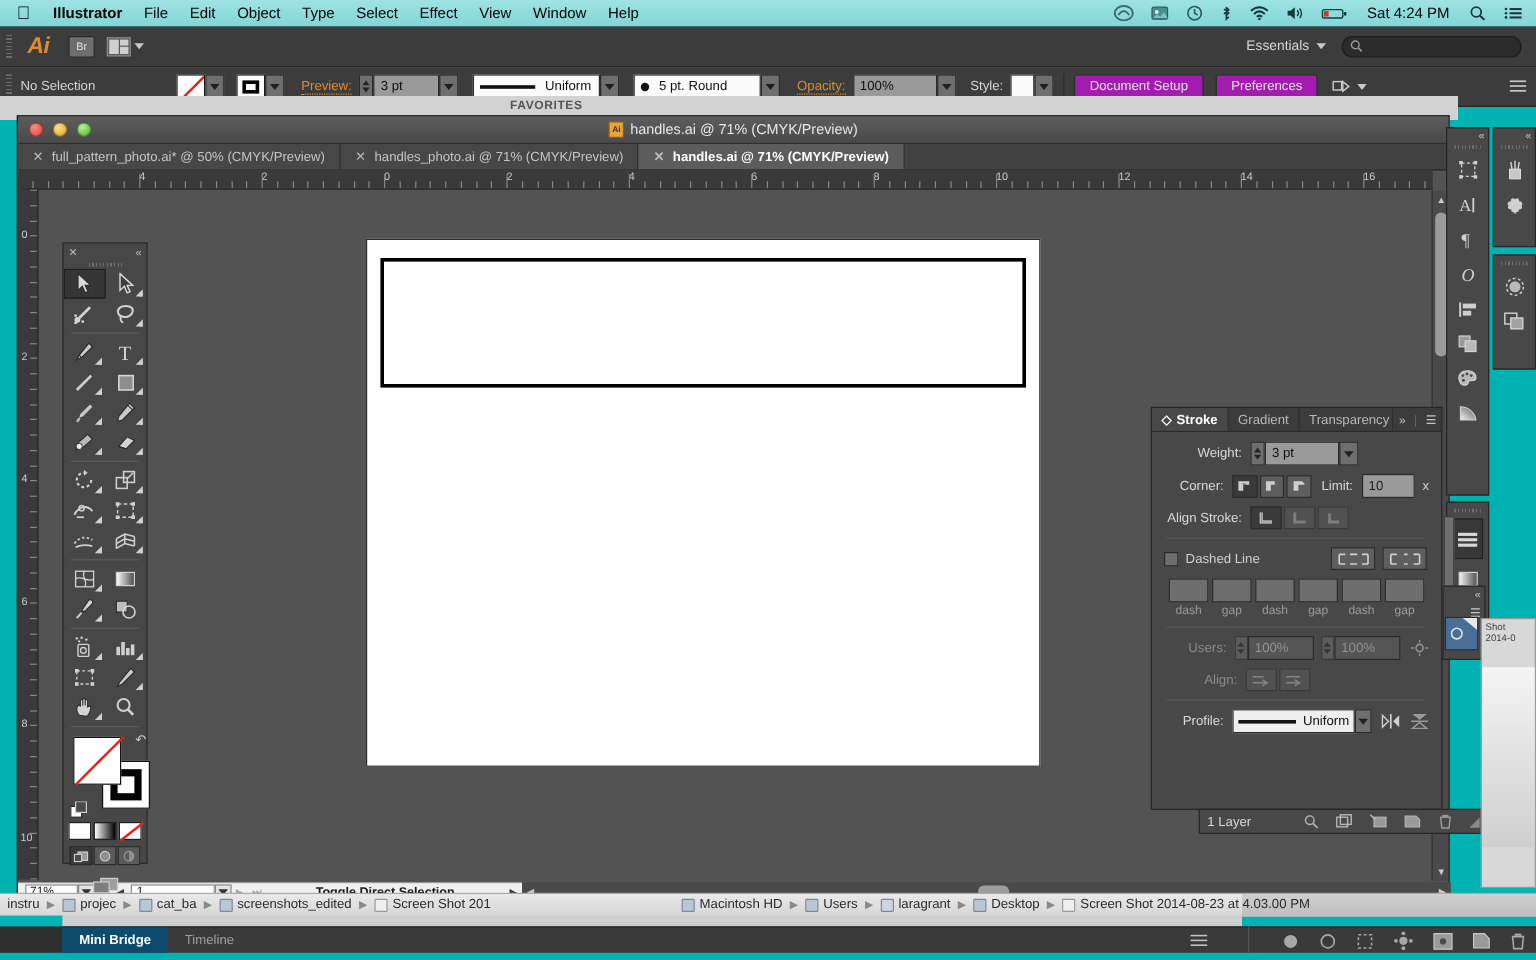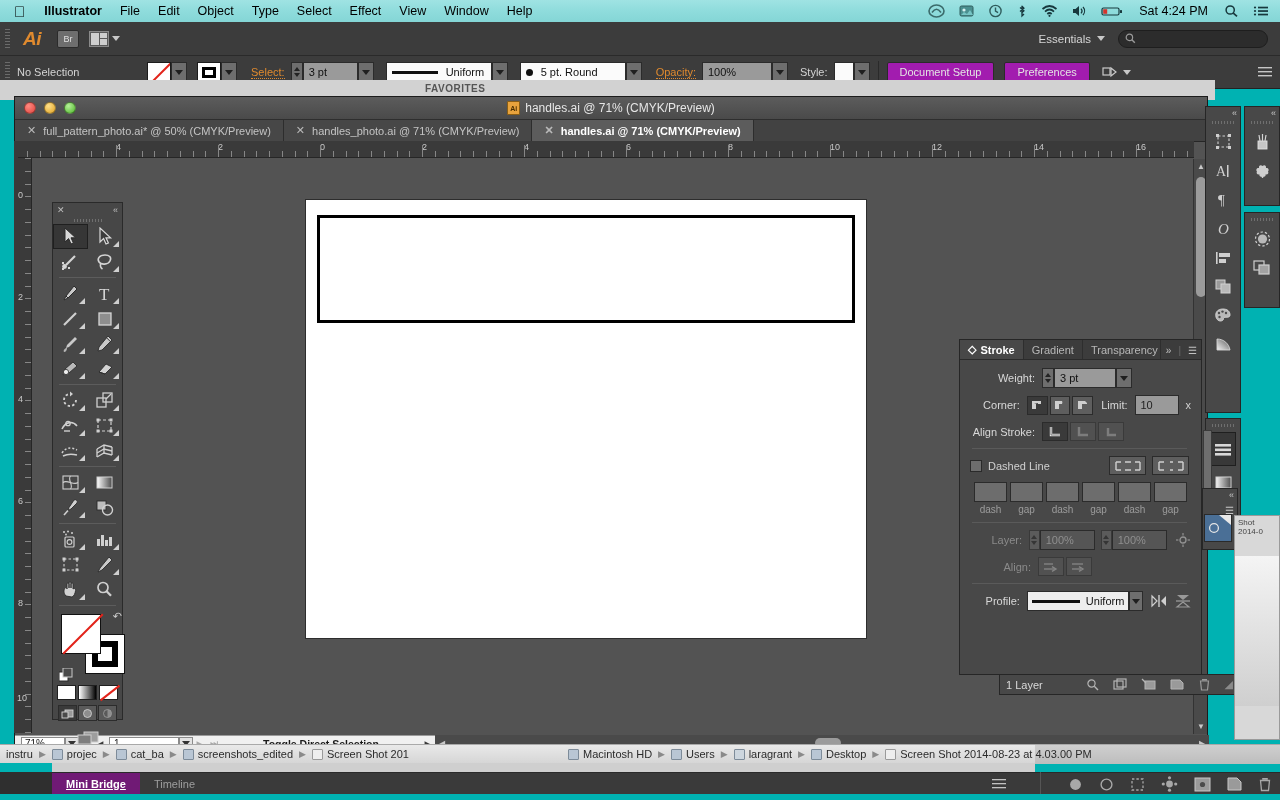--- a/index.html
+++ b/index.html
@@ -242,21 +242,21 @@
   .pb-ico{ width:11px; height:11px; background:#b9c6d4; border:1px solid #7d8b99; border-radius:1px;}
   .pb-ico.doc{ background:#eee; border-color:#9a9a9a;}
   .pb-ico.home{ background:#cdd6de; }
   .pb-gap{ position:absolute; left:1035px; top:0; width:300px; height:19px;
            background:linear-gradient(180deg,#cfcfcf,#bdbdbd);}
 
   
   .bottom-bar{ position:absolute; left:52px; top:772px; width:1228px; height:22px;
                background:#3a3a3a; border-top:1px solid #2a2a2a; display:flex; align-items:stretch;}
   .bb-tab{ display:flex; align-items:center; padding:0 14px; font-size:11px; color:#9e9e9e;}
-  .bb-tab.active{ background:#701a75; color:#fff; font-weight:bold;text-decoration:underline;}
+  .bb-tab.active{ background:#0c4a6e; color:#fff; font-weight:bold;}
   .bb-icons{ position:absolute; right:8px; top:0; height:22px; display:flex; align-items:center; gap:16px;
              color:#c2c2c2; font-size:11px;}
   .bb-left{ position:absolute; left:0; top:772px; width:52px; height:22px; background:#2f2f2f;}
   .bb-sep{ position:absolute; left:1040px; top:772px; width:1px; height:22px; background:#555;}
 
   
   .hidden-strip{ position:absolute; left:52px; top:758px; width:983px; height:14px;
                  background:#cfcfcf; color:#8f8f8f; font-size:9px; display:flex; align-items:center;}
 
   svg { display:block; }
@@ -386,21 +386,21 @@
     </div>
     <div style="display:flex;align-items:center;margin-left:10px;">
       <div class="stroke-sw">
           <div class="inner"></div>
         </div>
       <div class="dd-arrow">
           <div class="caret"></div>
         </div>
     </div>
 
-    <div class="cb-link" style="margin-left:14px;">Select:</div>
+    <div class="cb-link" style="margin-left:14px;">Preview:</div>
     <div style="display:flex;align-items:center;margin-left:6px;">
       <div class="spin">
           <div class="up"></div>
           <div class="dn"></div>
         </div>
       <div class="field" style="width:55px;">3 pt</div>
       <div class="dd-arrow">
           <div class="caret"></div>
         </div>
     </div>
@@ -1115,21 +1115,21 @@
         <div class="dash-cell">
             <div class="dash-in"></div>
             <div class="dash-cap">gap</div>
           </div>
       </div>
 
       <div class="hr"></div>
 
 
       <div class="row">
-        <div class="rlabel dim" style="width:74px;">Layer:</div>
+        <div class="rlabel dim" style="width:74px;">Users:</div>
         <div class="spin" style="opacity:.5;">
             <div class="up"></div>
             <div class="dn"></div>
           </div>
         <div class="field" style="width:62px;color:#8f8f8f;background:#555;">100%</div>
         <div class="spin" style="opacity:.5;margin-left:6px;">
             <div class="up"></div>
             <div class="dn"></div>
           </div>
         <div class="field" style="width:62px;color:#8f8f8f;background:#555;">100%</div>

